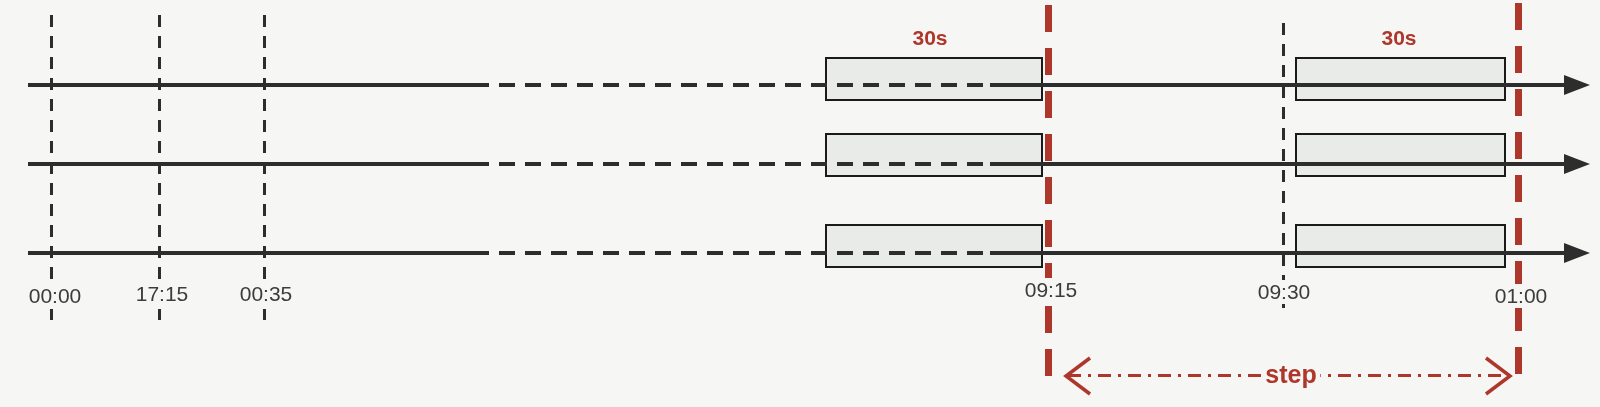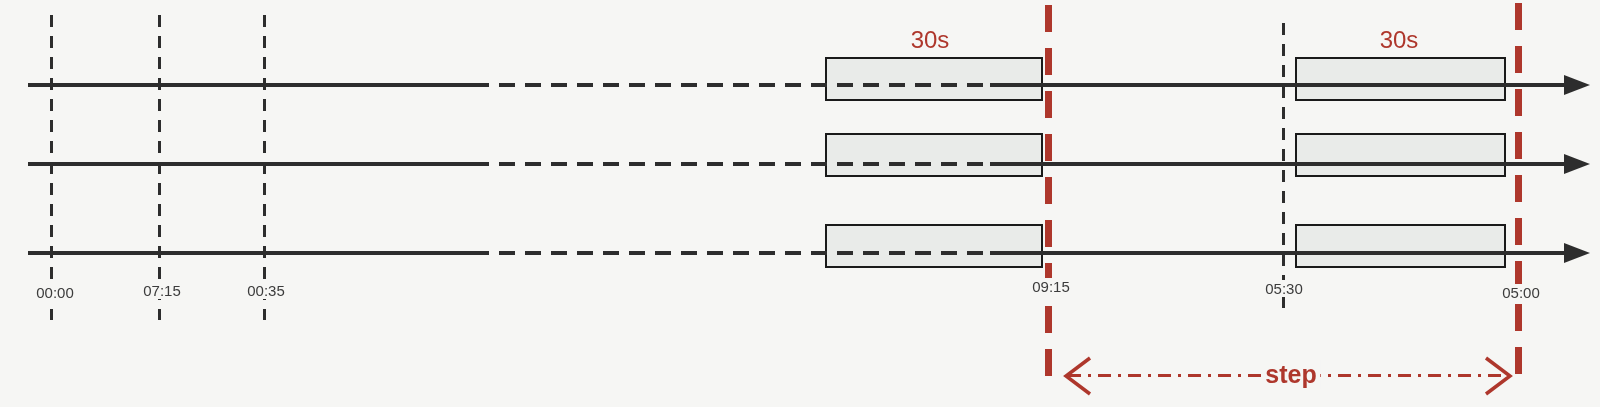--- a/index.html
+++ b/index.html
@@ -55,33 +55,33 @@
 
   
   .vred{position:absolute;width:7px;
     background:repeating-linear-gradient(180deg,var(--accent-red) 0 27px,transparent 27px 43px)}
   .v0900{left:1045px;top:5px;height:377px}
   .v1000{left:1515px;top:3px;height:379px}
 
   
   .tick{
     position:absolute;transform:translateX(-50%);
-    font-size:15px;line-height:1.15;color:var(--label-text);
+    font-size:21px;line-height:1.15;color:var(--label-text);
     background:var(--background);padding:0 5px;white-space:nowrap;
   }
   .t0000{left:55px;top:284px}
   .t0015{left:162px;top:282px}
   .t0030{left:266px;top:282px}
   .t0900{left:1051px;top:278px}
   .t0930{left:1284px;top:280px}
   .t1000{left:1521px;top:284px}
 
   .dur{
     position:absolute;transform:translateX(-50%);
-    font-size:24px;font-weight:normal;color:var(--accent-red);
+    font-size:21px;font-weight:bold;color:var(--accent-red);
     white-space:nowrap;
   }
   .dur1{left:930px;top:26px}
   .dur2{left:1399px;top:26px}
 
   
   .stepline{
     position:absolute;left:1068px;top:374px;width:438px;height:3px;
     background:repeating-linear-gradient(90deg,
       var(--accent-red) 0 13px,transparent 13px 20px,
@@ -133,19 +133,19 @@
   <svg class="stepsvg" viewBox="0 0 464 48">
     <path d="M 34 6 L 10 24 L 34 42" fill="none" style="stroke:var(--accent-red)" stroke-width="3.5"></path>
     <path d="M 430 6 L 454 24 L 430 42" fill="none" style="stroke:var(--accent-red)" stroke-width="3.5"></path>
   </svg>
   <div class="steplabel">step</div>
 
   <div class="dur dur1">30s</div>
   <div class="dur dur2">30s</div>
 
   <div class="tick t0000">00:00</div>
-  <div class="tick t0015">07:15</div>
+  <div class="tick t0015">17:15</div>
   <div class="tick t0030">00:35</div>
   <div class="tick t0900">09:15</div>
-  <div class="tick t0930">05:30</div>
-  <div class="tick t1000">05:00</div>
+  <div class="tick t0930">09:30</div>
+  <div class="tick t1000">01:00</div>
 
 </div>
 
 </body></html>

